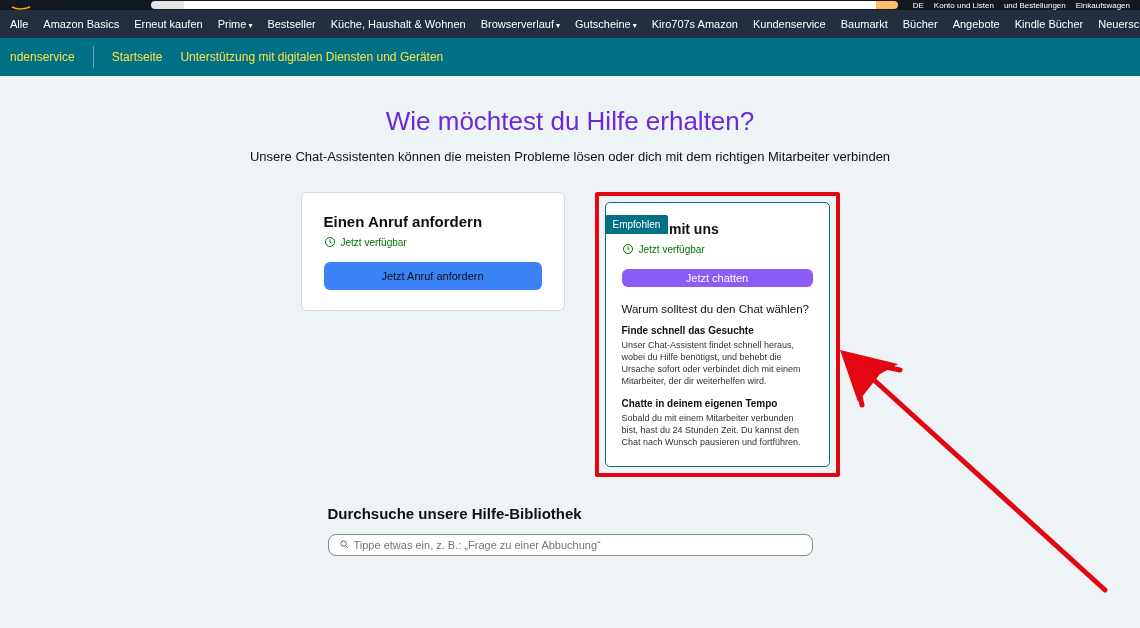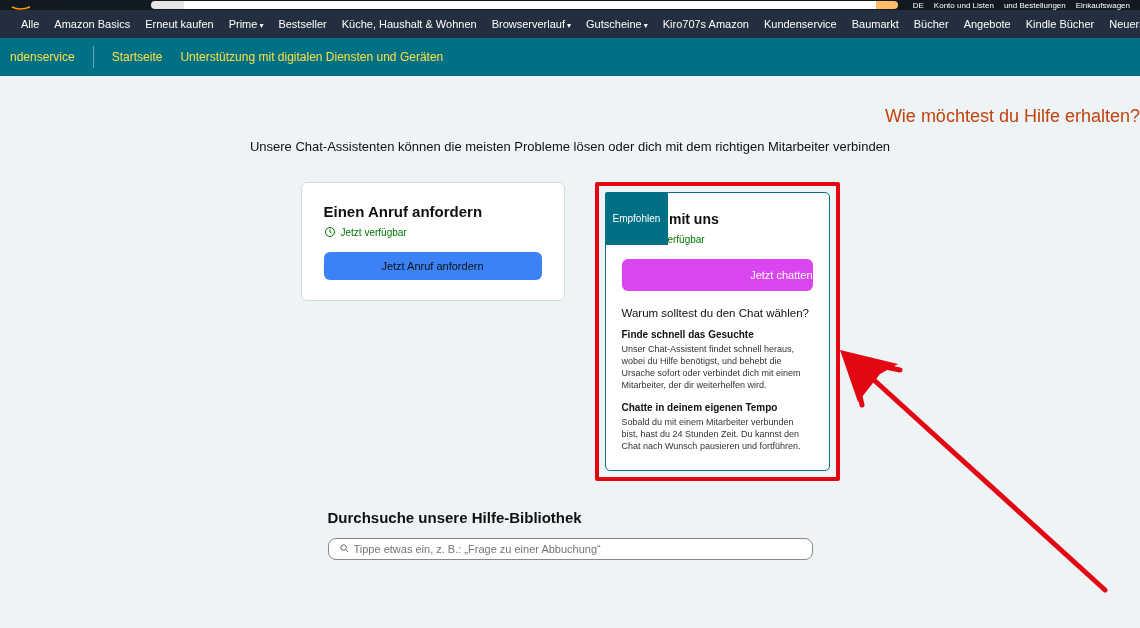--- a/index.html
+++ b/index.html
@@ -10,48 +10,48 @@
   .logo { width: 50px; height: 8px; background: #131921; position: relative; }
   .logo svg { position: absolute; top: -2px; }
   .search-container { flex: 1; display: flex; margin: 0 15px; height: 8px; }
   .search-dropdown { background: #e6e6e6; width: 33px; border-radius: 4px 0 0 4px; }
   .search-input { flex: 1; background: #fff; border: none; }
   .search-button { background: #febd69; width: 22px; border-radius: 0 4px 4px 0; }
   .top-right { display: flex; gap: 10px; color: #fff; font-size: 8px; align-items: center; }
   .top-right span { white-space: nowrap; }
 
   
-  .nav-bar { background: #232f3e; height: 28px; display: flex; align-items: center; padding: 0 21px; gap: 15px; }
+  .nav-bar { background: #232f3e; height: 28px; display: flex; align-items: center; padding: 0 10px; gap: 15px; }
   .nav-bar a { color: #fff; font-size: 11px; text-decoration: none; white-space: nowrap; }
   .nav-bar .chevron { font-size: 8px; margin-left: 2px; }
 
   
   .sub-nav { background: #007185; height: 38px; display: flex; align-items: center; padding: 0 10px; gap: 18px; }
   .sub-nav a { color: #fde047; font-size: 12px; text-decoration: none; white-space: nowrap; }
   .sub-nav .divider { width: 1px; height: 22px; background: rgba(255,255,255,0.4); }
 
   
   .main { padding: 30px 0 0 0; }
-  .page-title { text-align: right; font-size: 18px; font-weight: 400; color: #c2410c; margin-bottom: 12px; }
+  .page-title { text-align: center; font-size: 26px; font-weight: 400; color: #6d28d9; margin-bottom: 12px; }
   .page-subtitle { text-align: center; font-size: 13px; color: #0f1111; margin-bottom: 28px; }
 
   .cards-row { display: flex; justify-content: center; gap: 30px; align-items: flex-start; }
 
   .card-call { background: #fff; border: 1px solid #d5d9d9; border-radius: 6px; width: 264px; padding: 20px 22px; }
   .card-call h3 { font-size: 15px; font-weight: 700; color: #0f1111; margin-bottom: 6px; }
   .status-row { display: flex; align-items: center; gap: 5px; margin-bottom: 14px; }
   .status-row svg { width: 12px; height: 12px; }
   .status-text { font-size: 10px; color: #007600; }
   .btn-secondary { display: block; width: 100%; background: #3b82f6; border: none; border-radius: 6px; padding: 8px 0; font-size: 11px; color: #0f1111; cursor: pointer; }
 
   .card-chat-wrapper { position: relative; border: 4px solid #e30613; border-radius: 2px; padding: 6px; width: 245px; }
-  .tab-badge { position: absolute; top: 6px; left: 6px; background: #007185; color: #fff; font-size: 10px; padding: 21px 8px; border-radius: 2px 2px 0 0; z-index: 2; }
+  .tab-badge { position: absolute; top: 19px; left: 6px; background: #007185; color: #fff; font-size: 10px; padding: 4px 8px; border-radius: 2px 2px 0 0; z-index: 2; }
   .card-chat { background: #fff; border: 1px solid #007185; border-radius: 5px; padding: 18px 16px; }
   .card-chat h3 { font-size: 14px; font-weight: 700; color: #0f1111; margin-bottom: 6px; }
-  .btn-primary { display: block; width: 100%; background: #d946ef; color: #fff; border: none; border-radius: 6px; padding: 10px 0; font-size: 11px; cursor: pointer; text-align: right; margin-bottom: 16px; }
+  .btn-primary { display: block; width: 100%; background: #8b5cf6; color: #fff; border: none; border-radius: 6px; padding: 3px 0; font-size: 11px; cursor: pointer; text-align: center; margin-bottom: 16px; }
   .why-title { font-size: 11.5px; font-weight: 400; color: #0f1111; margin-bottom: 10px; }
   .benefit-title { font-size: 10px; font-weight: 700; color: #0f1111; margin-bottom: 3px; }
   .benefit-text { font-size: 9px; color: #333; line-height: 1.35; margin-bottom: 10px; }
 
   .search-library { width: 485px; margin: 28px auto 8px; }
   .search-library h2 { font-size: 15px; font-weight: 700; color: #0f1111; margin-bottom: 12px; }
   .search-lib-input-wrap { position: relative; border: 1px solid #888; border-radius: 8px; background: #fff; display: flex; align-items: center; padding: 4px 10px; }
   .search-lib-input-wrap svg { width: 11px; height: 11px; margin-right: 4px; flex-shrink:0; }
   .search-lib-input { border: none; outline: none; font-size: 11px; color: #555; flex: 1; background: transparent; }
 

